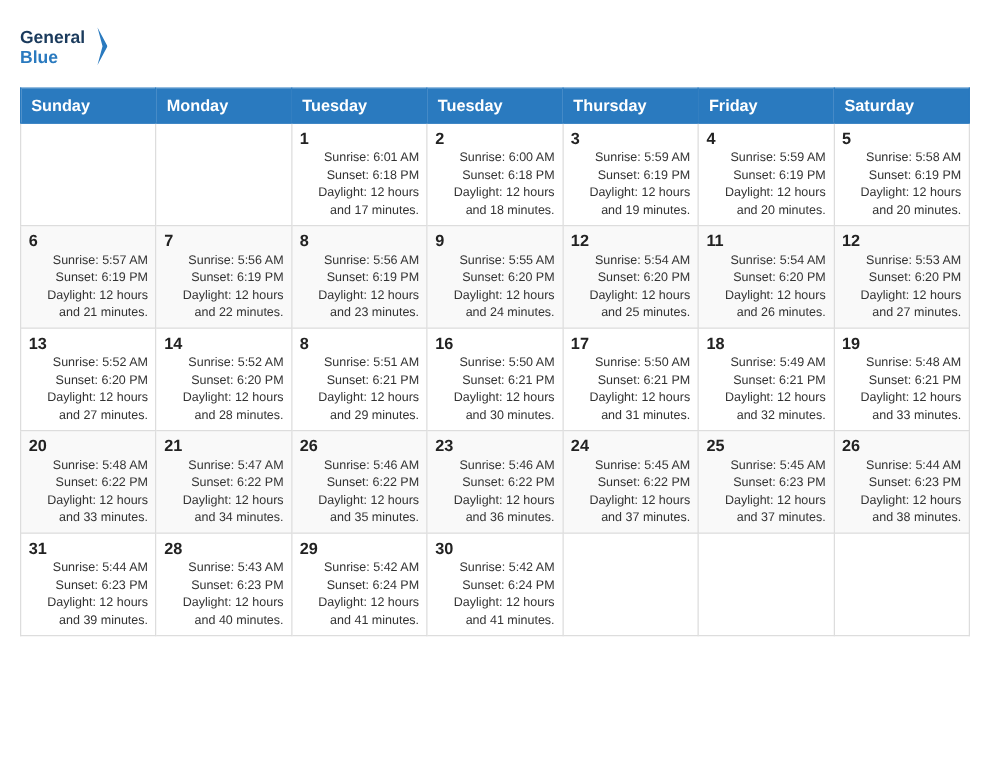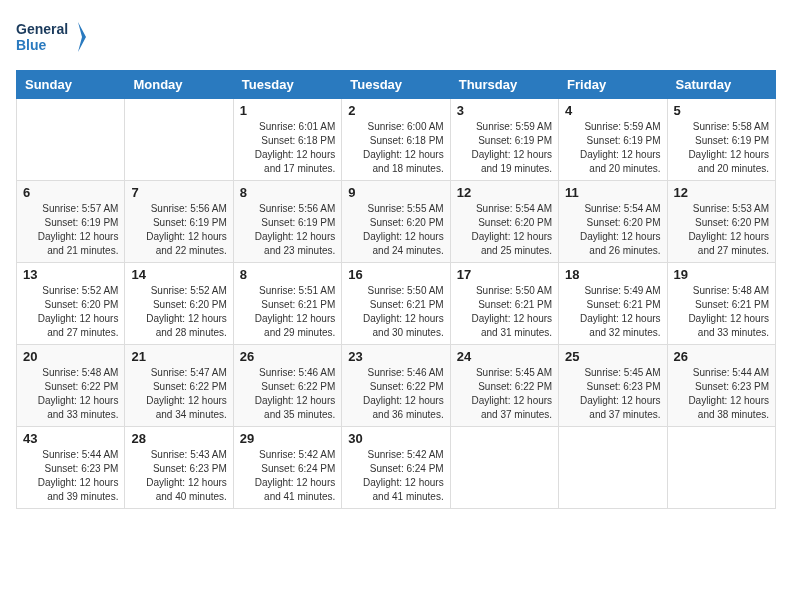--- a/index.html
+++ b/index.html
@@ -269,21 +269,21 @@
         </td>
         <td>
           <span class="day-num">26</span>
           <div class="day-info">Sunrise: 5:44 AM
 Sunset: 6:23 PM
 Daylight: 12 hours and 38 minutes.</div>
         </td>
       </tr>
       <tr>
         <td>
-          <span class="day-num">43</span>
+          <span class="day-num">31</span>
           <div class="day-info">Sunrise: 5:44 AM
 Sunset: 6:23 PM
 Daylight: 12 hours and 39 minutes.</div>
         </td>
         <td>
           <span class="day-num">28</span>
           <div class="day-info">Sunrise: 5:43 AM
 Sunset: 6:23 PM
 Daylight: 12 hours and 40 minutes.</div>
         </td>

